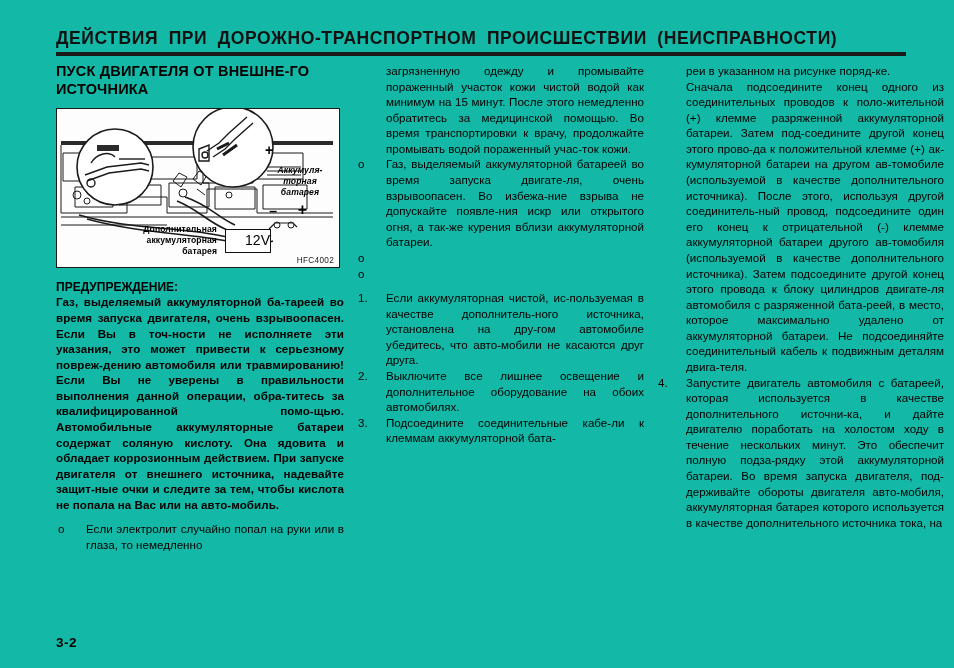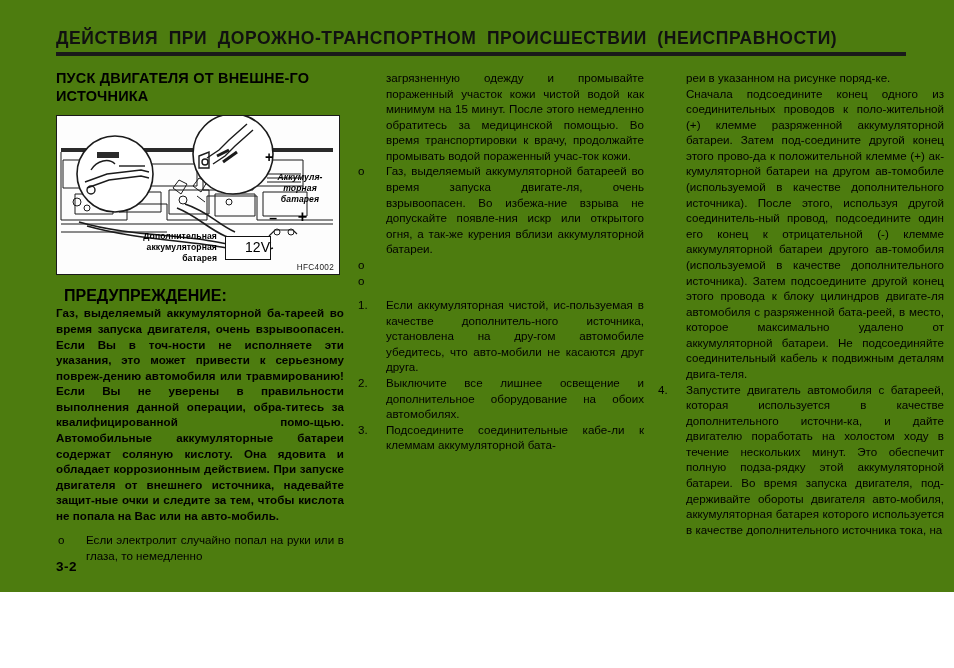--- a/index.html
+++ b/index.html
@@ -13,22 +13,22 @@
     font-family: "Liberation Sans", sans-serif;
     color: #000000;
     position: relative;
     overflow: hidden;
   }
 
   .page {
     position: absolute;
     left: 0; top: 0;
     width: 954px;
-    height: 592px;
-    background: #4d7c0f;
+    height: 668px;
+    background: #14b8a6;
   }
 
   
   .page-header {
     position: absolute;
     left: 56px;
     top: 28px;
     width: 850px;
   }
   .header-title {
@@ -43,21 +43,21 @@
     margin-top: 3px;
     height: 4px;
     background: #1a1a1a;
     width: 850px;
   }
 
   
   .columns {
     position: absolute;
     left: 56px;
-    top: 70px;
+    top: 63px;
     width: 886px;
     height: 560px;
   }
   .col {
     position: absolute;
     top: 0;
     width: 288px;
     height: 560px;
   }
   .col-left   { left: 0px; }
@@ -144,23 +144,23 @@
     line-height: 1.345;
     text-align: justify;
     text-justify: inter-word;
     margin: 0 0 0 0;
     letter-spacing: 0.05px;
     hyphens: manual;
   }
   .para.bold { font-weight: bold; }
 
   .warn-title {
-    font-size: 16px;
-    font-weight: bold;
-    margin: 2px 0 0 8px;
+    font-size: 12px;
+    font-weight: bold;
+    margin: 2px 0 0 0;
   }
 
   
   .list-item {
     display: flex;
     font-size: 11.6px;
     line-height: 1.345;
     margin-top: 9px;
   }
   .list-item.tight { margin-top: 0; }

